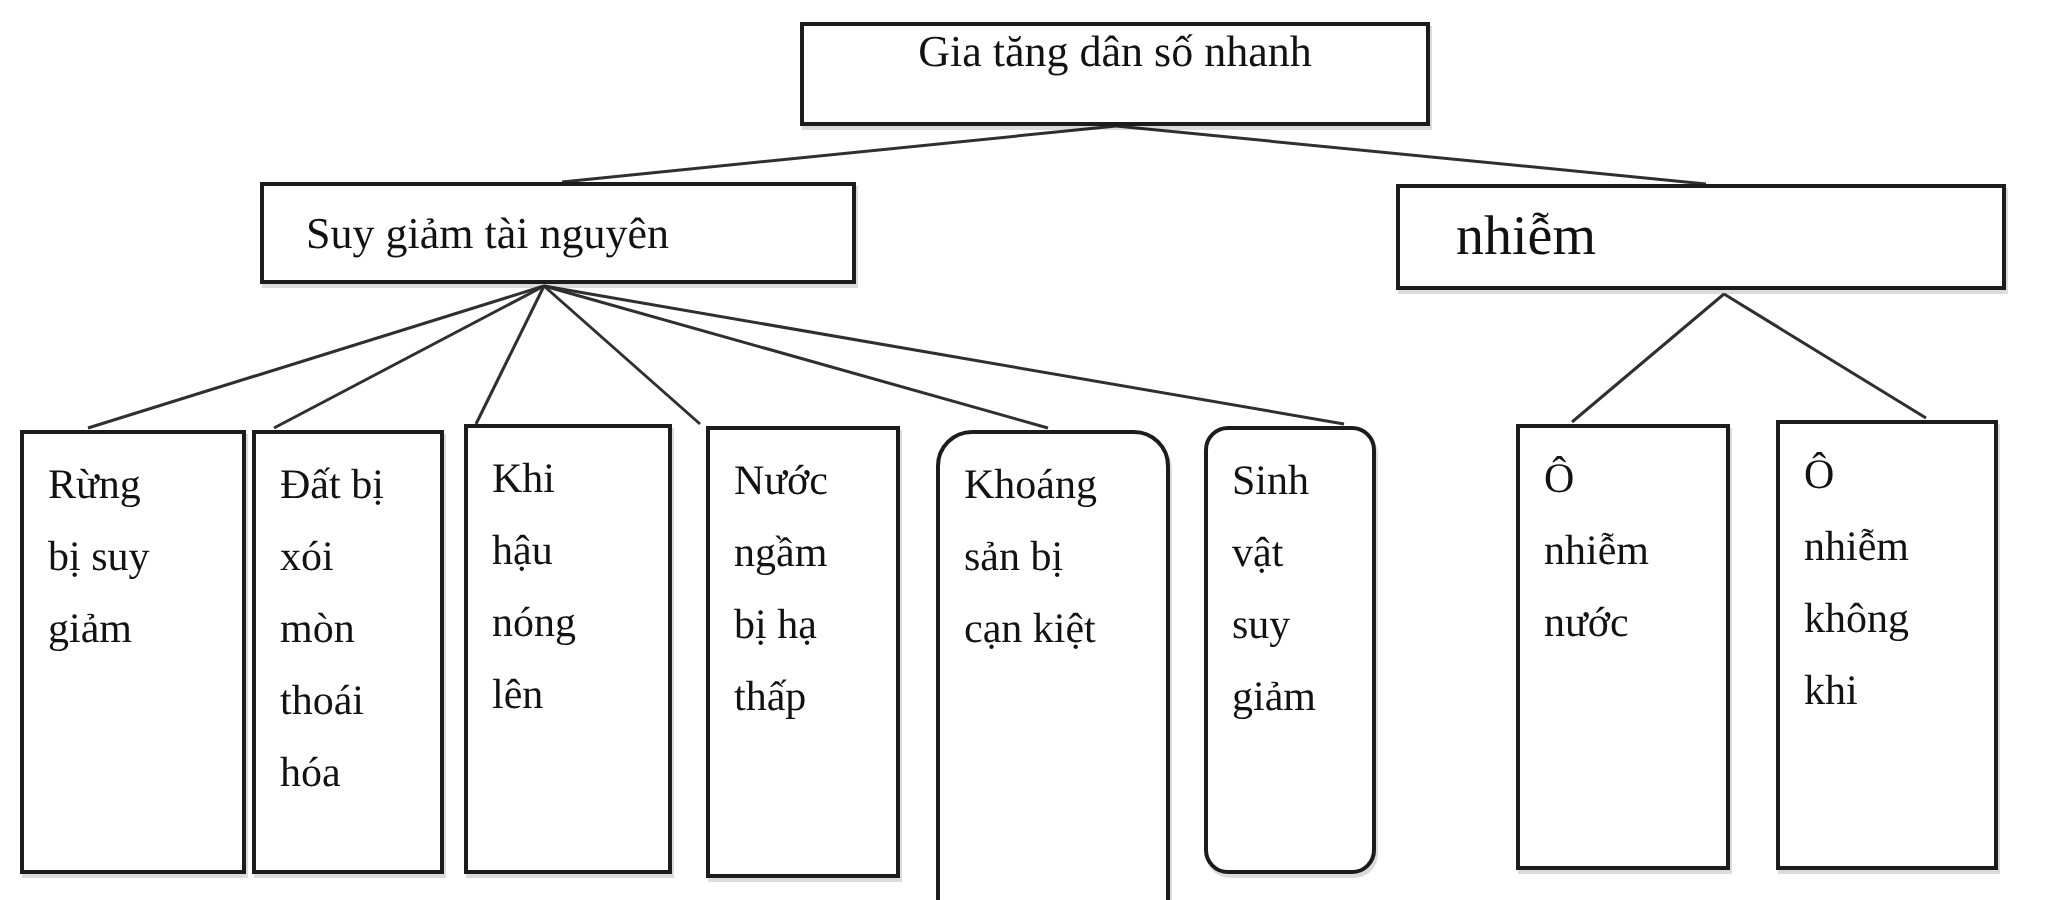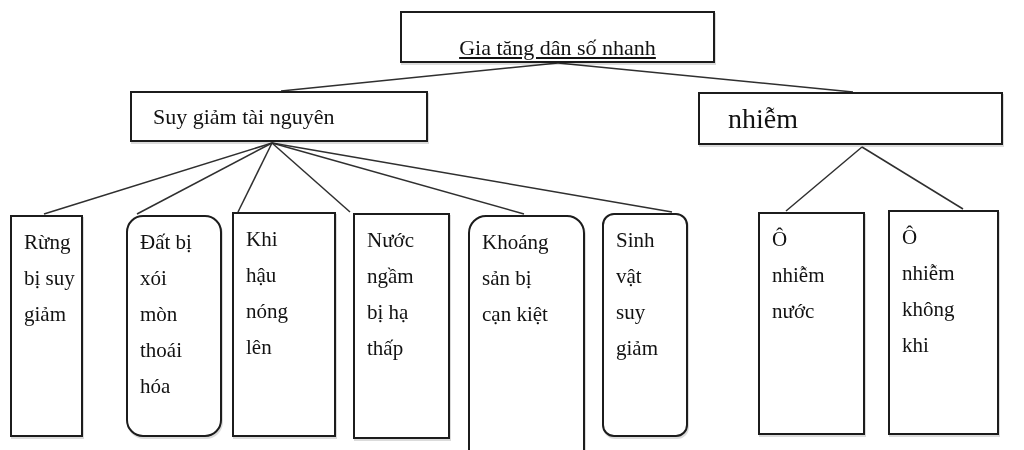--- a/index.html
+++ b/index.html
@@ -20,23 +20,22 @@
   #connectors{position:absolute;left:0;top:0;width:1024px;height:450px;}
   .node{
     position:absolute;
     box-sizing:border-box;
     border:2px solid var(--border);
     background:var(--bg);
     box-shadow:1px 2px 0 rgba(0,0,0,0.14);
   }
   .node .lbl{white-space:pre-line;}
   .root-node{
-    display:flex;align-items:flex-end;justify-content:center;
+    display:flex;align-items:flex-start;justify-content:center;
     font-size:22px;
-    text-decoration:underline;
   }
   .branch-node{
     display:flex;align-items:center;
     font-size:22px;
     padding-left:21px;
   }
   .branch-node .emph{font-size:28px;margin-left:7px;}
   .leaf-node{
     font-size:21px;
     line-height:36px;
@@ -69,27 +68,27 @@
   </div>
 
   <div class="node branch-node" style="left:130px;top:91px;width:298px;height:51px;">
     <span class="lbl">Suy giảm tài nguyên</span>
   </div>
 
   <div class="node branch-node" style="left:698px;top:92px;width:305px;height:53px;">
     <span class="emph">nhiễm</span>
   </div>
 
-  <div class="node leaf-node" style="left:10px;top:215px;width:73px;height:222px;">
+  <div class="node leaf-node" style="left:10px;top:215px;width:113px;height:222px;">
     <span class="lbl">Rừng
 bị suy
 giảm</span>
   </div>
 
-  <div class="node leaf-node" style="left:126px;top:215px;width:96px;height:222px;border-radius:17px;">
+  <div class="node leaf-node" style="left:126px;top:215px;width:96px;height:222px;">
     <span class="lbl">Đất bị
 xói
 mòn
 thoái
 hóa</span>
   </div>
 
   <div class="node leaf-node" style="left:232px;top:212px;width:104px;height:225px;">
     <span class="lbl">Khi
 hậu

